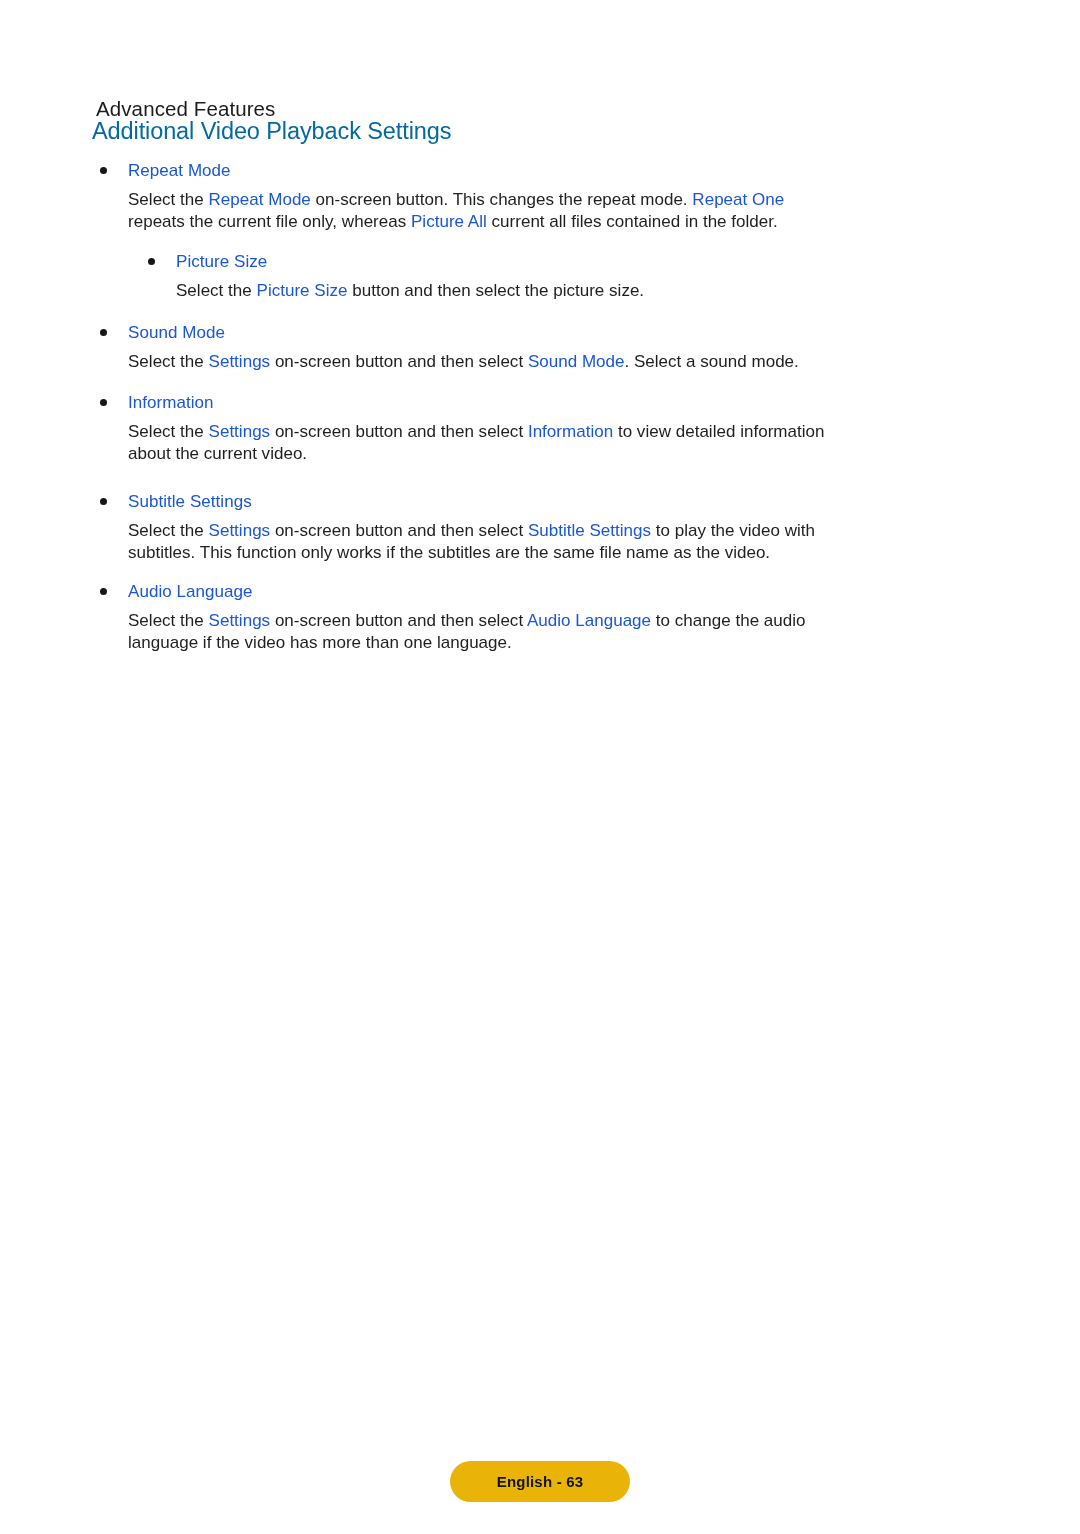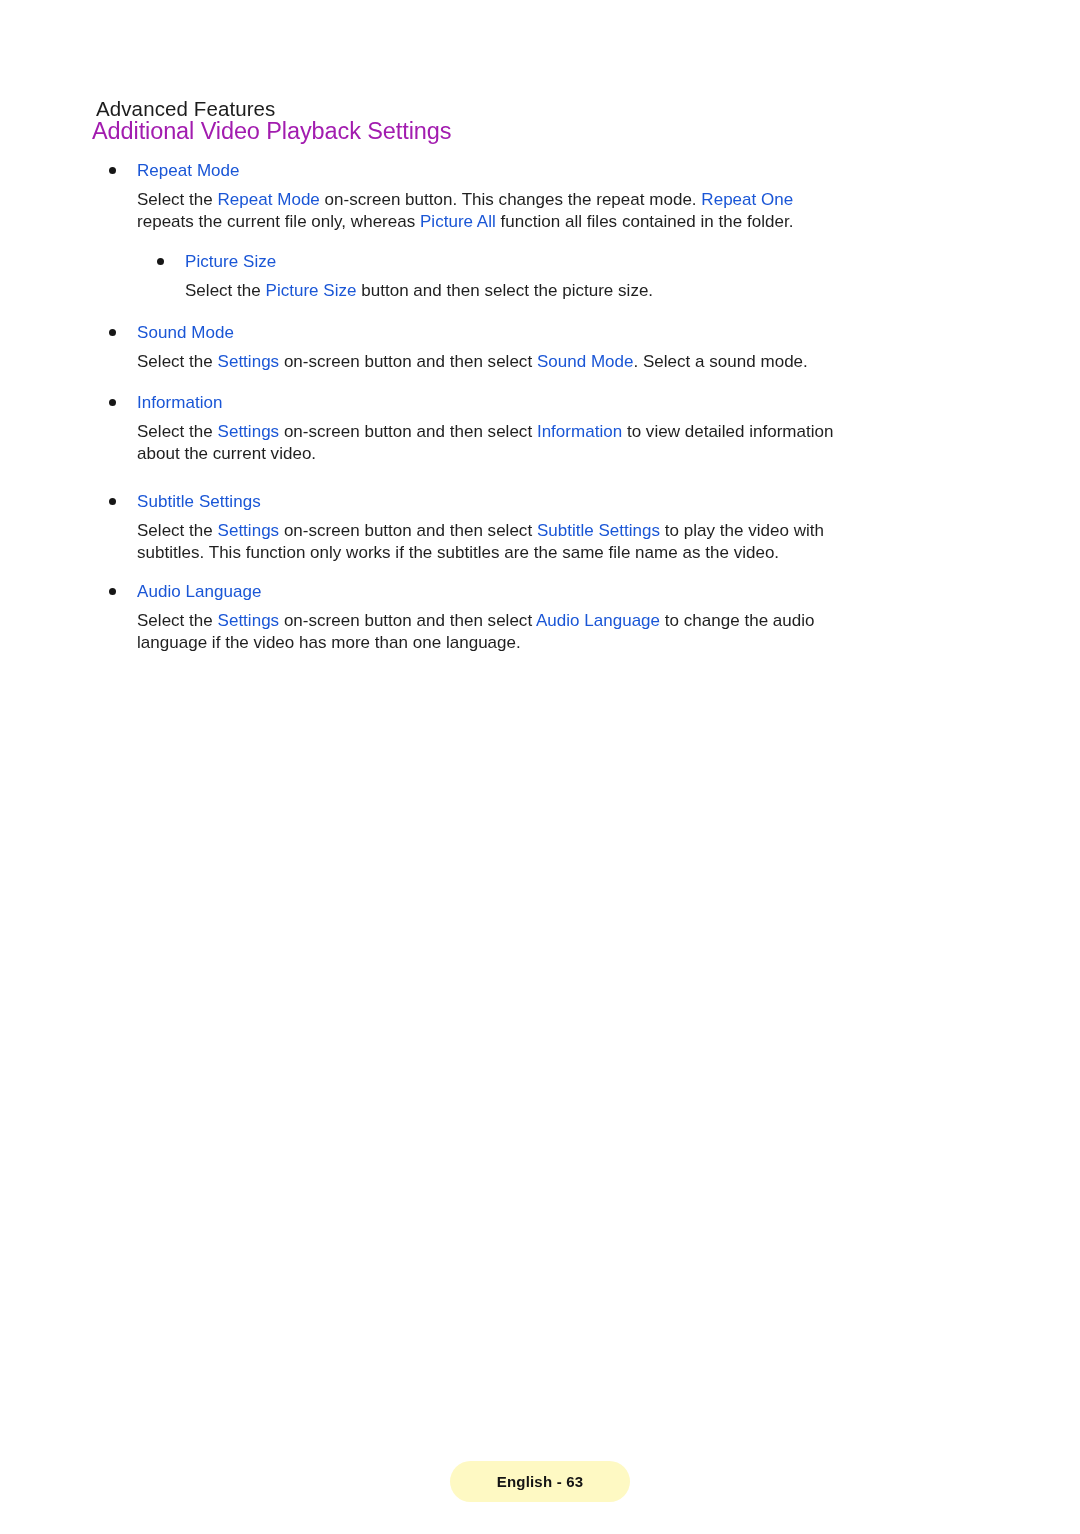--- a/index.html
+++ b/index.html
@@ -37,28 +37,28 @@
     margin-top: 39px;
   }
 
   .section-title {
     position: absolute;
     left: 92px;
     top: 118px;
     font-size: 23.5px;
     font-weight: 400;
     letter-spacing: -0.1px;
-    color: #a21caf;
+    color: #0369a1;
     white-space: nowrap;
   }
 
   
   .content {
     position: absolute;
-    left: 16px;
+    left: 7px;
     top: 160px;
     width: 936px;
   }
 
   .entry {
     position: relative;
     margin: 0 0 18px 0;
   }
 
   .entry-head {
@@ -105,21 +105,21 @@
   .entry.e5 { margin-bottom: 18px; }
   .entry.e6 { margin-bottom: 16px; }
 
   
   .footer-pill {
     position: absolute;
     left: 450px;
     top: 1461px;
     width: 180px;
     height: 41px;
-    background: #fef9c3;
+    background: #eab308;
     border-radius: 21px;
     display: flex;
     align-items: center;
     justify-content: center;
   }
   .footer-pill .label {
     font-size: 15px;
     font-weight: 700;
     color: #141414;
     letter-spacing: 0.2px;
@@ -131,21 +131,21 @@
 
 <div class="page">
 
   <div class="chapter-title">Advanced Features</div>
 
   <div class="section-title">Additional Video Playback Settings</div>
 
   <div class="content">
       <div class="entry e0">
         <div class="entry-head"><span class="bullet"></span><span>Repeat Mode</span></div>
-        <p class="entry-body"><span>Select the </span><span class="lnk">Repeat Mode</span><span> on-screen button. This changes the repeat mode. </span><span class="lnk">Repeat One</span><span> repeats the current file only, whereas </span><span class="lnk">Picture All</span><span> function all files contained in the folder.</span></p>
+        <p class="entry-body"><span>Select the </span><span class="lnk">Repeat Mode</span><span> on-screen button. This changes the repeat mode. </span><span class="lnk">Repeat One</span><span> repeats the current file only, whereas </span><span class="lnk">Picture All</span><span> current all files contained in the folder.</span></p>
       </div>
       <div class="entry e1">
         <div class="entry-head"><span class="bullet"></span><span>Picture Size</span></div>
         <p class="entry-body"><span>Select the </span><span class="lnk">Picture Size</span><span> button and then select the picture size.</span></p>
       </div>
       <div class="entry e3">
         <div class="entry-head"><span class="bullet"></span><span>Sound Mode</span></div>
         <p class="entry-body"><span>Select the </span><span class="lnk">Settings</span><span> on-screen button and then select </span><span class="lnk">Sound Mode</span><span>. Select a sound mode.</span></p>
       </div>
       <div class="entry e4">

